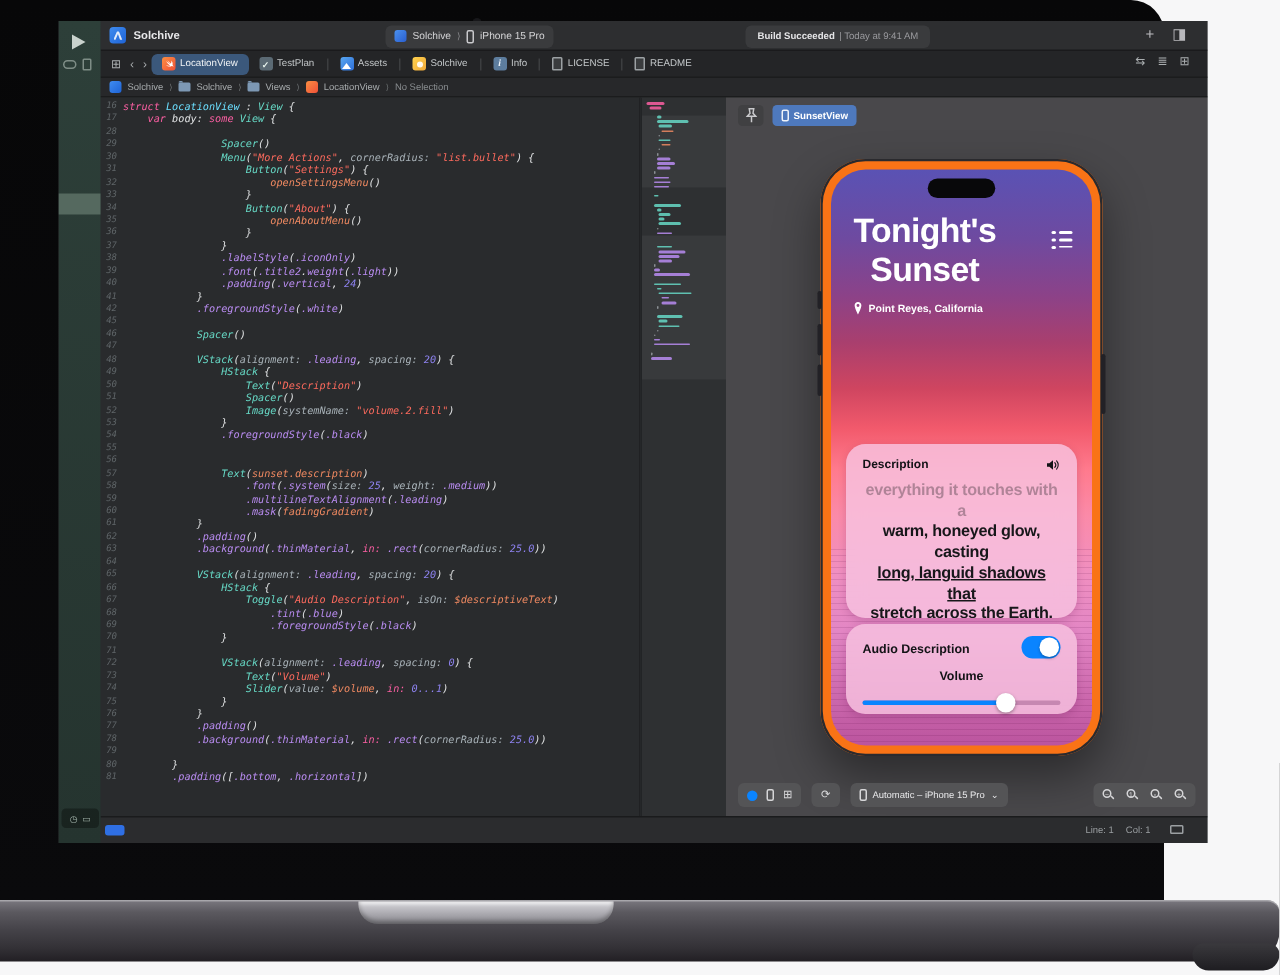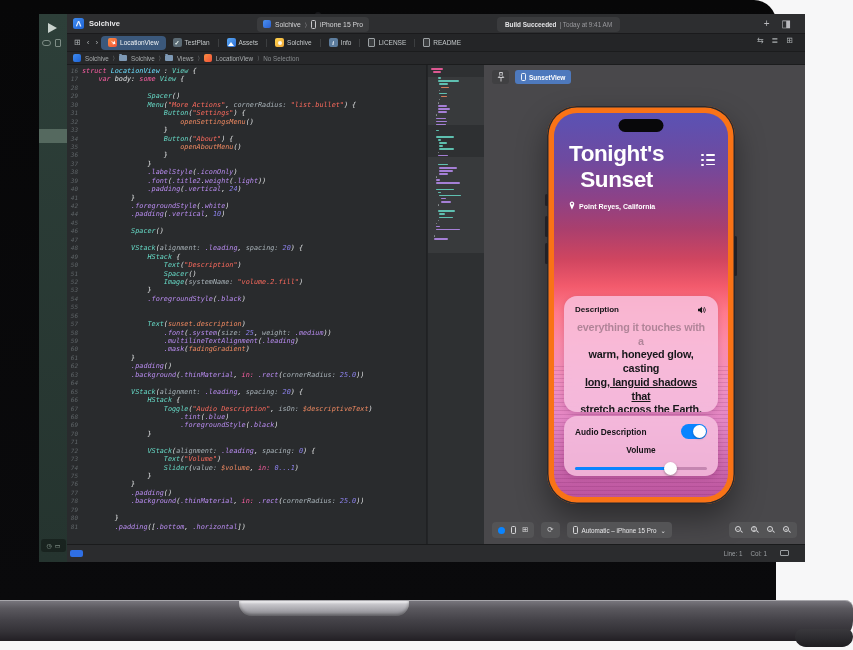--- a/index.html
+++ b/index.html
@@ -275,21 +275,20 @@
               <div class="cl"><span class="ln">33</span><span class="cc"><span class="tk-p">                    }</span></span></div>
               <div class="cl"><span class="ln">34</span><span class="cc"><span class="tk-p">                    </span><span class="tk-t">Button</span><span class="tk-p">(</span><span class="tk-s">"About"</span><span class="tk-p">) {</span></span></div>
               <div class="cl"><span class="ln">35</span><span class="cc"><span class="tk-p">                        </span><span class="tk-v">openAboutMenu</span><span class="tk-p">()</span></span></div>
               <div class="cl"><span class="ln">36</span><span class="cc"><span class="tk-p">                    }</span></span></div>
               <div class="cl"><span class="ln">37</span><span class="cc"><span class="tk-p">                }</span></span></div>
               <div class="cl"><span class="ln">38</span><span class="cc"><span class="tk-p">                </span><span class="tk-m">.labelStyle</span><span class="tk-p">(</span><span class="tk-m">.iconOnly</span><span class="tk-p">)</span></span></div>
               <div class="cl"><span class="ln">39</span><span class="cc"><span class="tk-p">                </span><span class="tk-m">.font</span><span class="tk-p">(</span><span class="tk-m">.title2</span><span class="tk-p">.</span><span class="tk-m">weight</span><span class="tk-p">(</span><span class="tk-m">.light</span><span class="tk-p">))</span></span></div>
               <div class="cl"><span class="ln">40</span><span class="cc"><span class="tk-p">                </span><span class="tk-m">.padding</span><span class="tk-p">(</span><span class="tk-m">.vertical</span><span class="tk-p">, </span><span class="tk-n">24</span><span class="tk-p">)</span></span></div>
               <div class="cl"><span class="ln">41</span><span class="cc"><span class="tk-p">            }</span></span></div>
               <div class="cl"><span class="ln">42</span><span class="cc"><span class="tk-p">            </span><span class="tk-m">.foregroundStyle</span><span class="tk-p">(</span><span class="tk-m">.white</span><span class="tk-p">)</span></span></div>
-              <div class="cl"><span class="ln">44</span><span class="cc"><span class="tk-p">            </span><span class="tk-m">.padding</span><span class="tk-p">(</span><span class="tk-m">.vertical</span><span class="tk-p">, </span><span class="tk-n">10</span><span class="tk-p">)</span></span></div>
               <div class="cl"><span class="ln">45</span><span class="cc"></span></div>
               <div class="cl"><span class="ln">46</span><span class="cc"><span class="tk-p">            </span><span class="tk-t">Spacer</span><span class="tk-p">()</span></span></div>
               <div class="cl"><span class="ln">47</span><span class="cc"></span></div>
               <div class="cl"><span class="ln">48</span><span class="cc"><span class="tk-p">            </span><span class="tk-t">VStack</span><span class="tk-p">(</span><span class="tk-l">alignment:</span><span class="tk-p"> </span><span class="tk-m">.leading</span><span class="tk-p">, </span><span class="tk-l">spacing:</span><span class="tk-p"> </span><span class="tk-n">20</span><span class="tk-p">) {</span></span></div>
               <div class="cl"><span class="ln">49</span><span class="cc"><span class="tk-p">                </span><span class="tk-t">HStack</span><span class="tk-p"> {</span></span></div>
               <div class="cl"><span class="ln">50</span><span class="cc"><span class="tk-p">                    </span><span class="tk-t">Text</span><span class="tk-p">(</span><span class="tk-s">"Description"</span><span class="tk-p">)</span></span></div>
               <div class="cl"><span class="ln">51</span><span class="cc"><span class="tk-p">                    </span><span class="tk-t">Spacer</span><span class="tk-p">()</span></span></div>
               <div class="cl"><span class="ln">52</span><span class="cc"><span class="tk-p">                    </span><span class="tk-t">Image</span><span class="tk-p">(</span><span class="tk-l">systemName:</span><span class="tk-p"> </span><span class="tk-s">"volume.2.fill"</span><span class="tk-p">)</span></span></div>
               <div class="cl"><span class="ln">53</span><span class="cc"><span class="tk-p">                }</span></span></div>
               <div class="cl"><span class="ln">54</span><span class="cc"><span class="tk-p">                </span><span class="tk-m">.foregroundStyle</span><span class="tk-p">(</span><span class="tk-m">.black</span><span class="tk-p">)</span></span></div>

